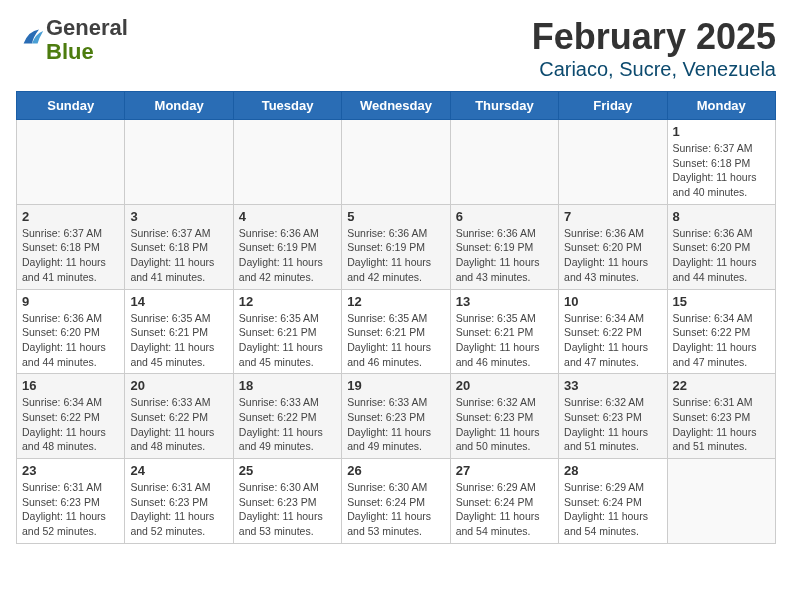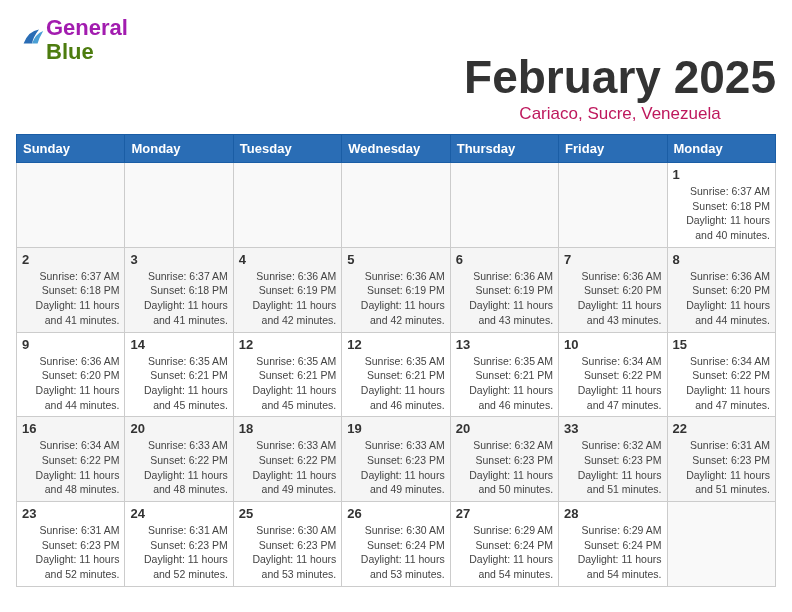--- a/index.html
+++ b/index.html
@@ -18,48 +18,46 @@
     }
     .logo {
       display: flex;
       align-items: center;
     }
     .logo-text {
       font-size: 22px;
       font-weight: bold;
       line-height: 1.1;
     }
-    .logo-general { color: #a21caf; }
+    .logo-general { color: #404040; }
     .logo-blue { color: #4d7c0f; }
     .logo-bird {
       width: 28px;
       height: 28px;
       margin-left: 2px;
     }
     .title-block { text-align: right; }
     .month-year {
-      font-size: 46px;
+      font-size: 36px;
       font-weight: bold;
       color: #333;
-      margin-top: 34px;
     }
     .location {
-      font-size: 17px;
-      color: #be185d;
-      text-align: center;
+      font-size: 20px;
+      color: #0c4a6e;
     }
     .calendar {
       width: 100%;
       border-collapse: collapse;
       border: 1px solid #ccc;
     }
     .calendar th {
       background: #2a6db5;
       color: #fff;
-      text-align: left;
+      text-align: center;
       padding: 6px 6px;
       font-size: 13px;
       font-weight: bold;
       border: 1px solid #1a5da5;
     }
     .calendar td {
       border: 1px solid #ccc;
       vertical-align: top;
       padding: 4px 5px;
       width: 108px;
@@ -74,21 +72,20 @@
     .day-number {
       font-size: 13px;
       font-weight: bold;
       margin-bottom: 2px;
       display: block;
     }
     .day-info {
       font-size: 10.5px;
       color: #444;
       line-height: 1.4;
-      text-align: right;
     }
     tr:nth-child(even) td { background: #f5f5f5; }
     tr:nth-child(even) td.empty { background: #f0f0f0; }
   </style>
 </head>
 <body>
 
 <div class="header">
   <div class="logo">
     <div>

